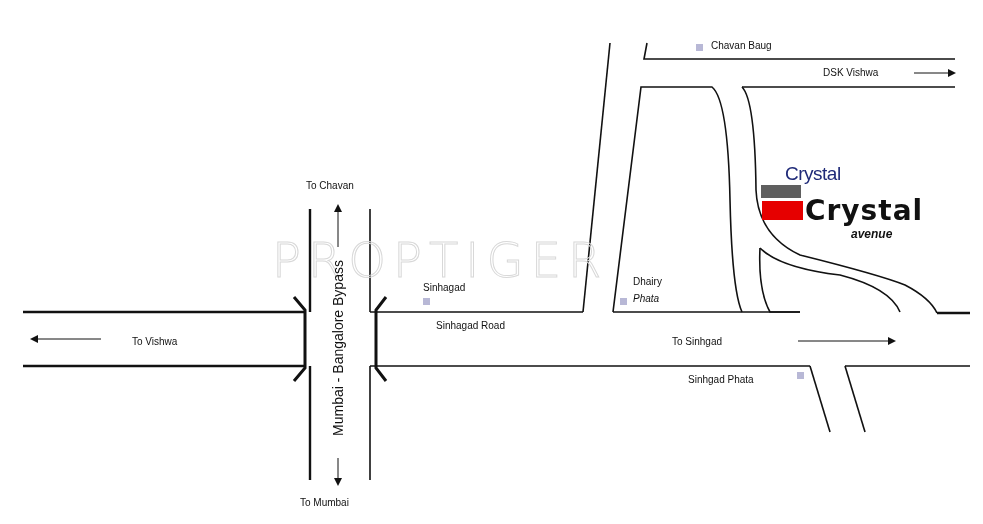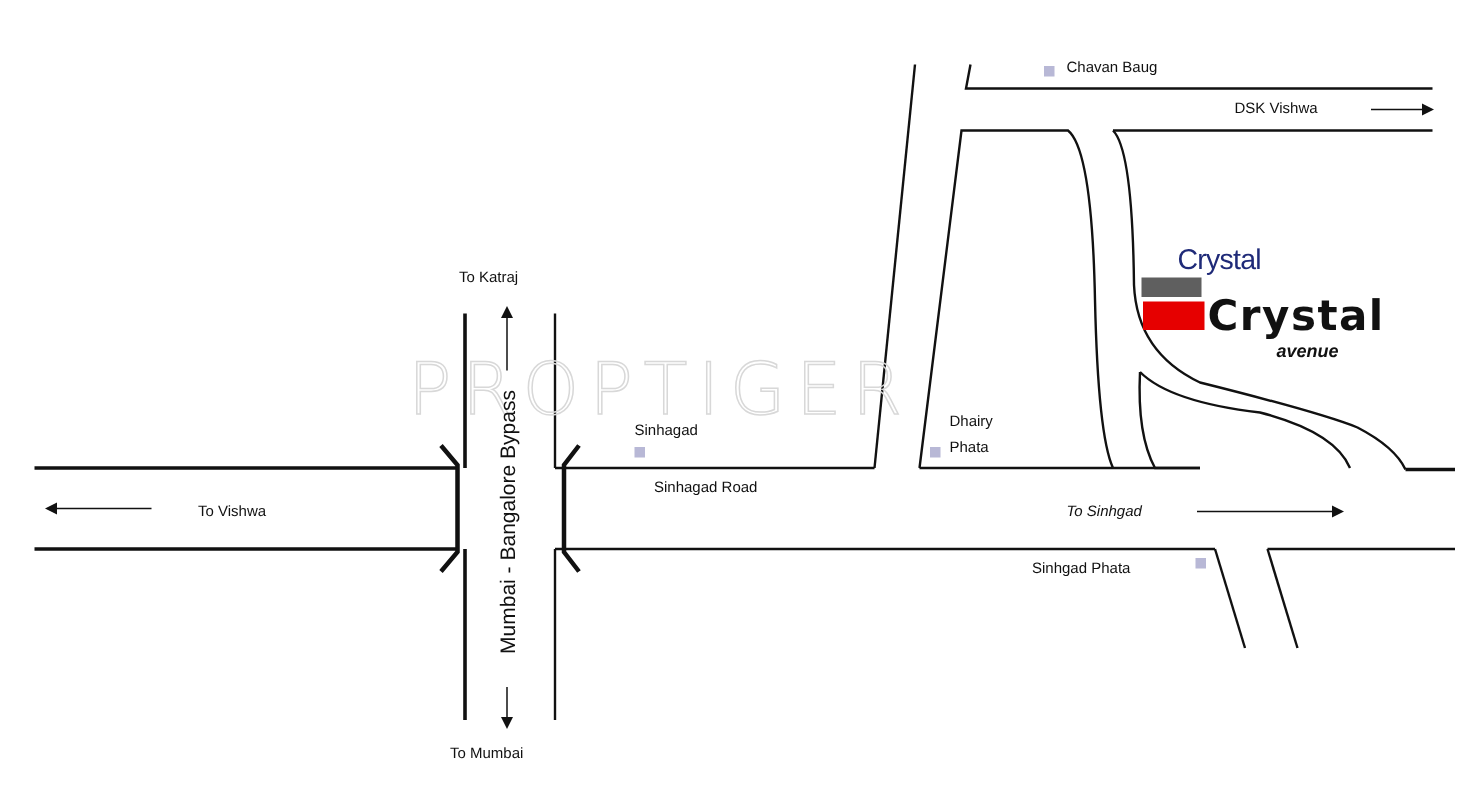--- a/index.html
+++ b/index.html
@@ -69,32 +69,32 @@
     <line x1="914" y1="73" x2="950" y2="73" stroke-width="1"></line>
     <polygon points="948,69 948,77 956,73" fill="#111" stroke="none"></polygon>
   </g>
 </svg>
 
 <div class="watermark">PROPTIGER</div>
 
 <div class="vert-label">Mumbai - Bangalore Bypass</div>
 <div class="lbl" style="left:408px;top:318px;margin-left:28px;">Sinhagad Road</div>
 
-<div class="lbl" style="left:306px;top:178px;">To Katraj</div>
+<div class="lbl" style="left:306px;top:178px;">To Chavan</div>
 <div class="lbl" style="left:300px;top:495px;">To Mumbai</div>
 <div class="lbl" style="left:132px;top:334px;">To Vishwa</div>
-<div class="lbl" style="left:711px;top:334px;font-style:italic;">To Sinhgad</div>
+<div class="lbl" style="left:672px;top:334px;">To Sinhgad</div>
 <div class="lbl" style="left:823px;top:65px;">DSK Vishwa</div>
 
 <div class="marker" style="left:423px;top:298px;"></div>
 <div class="lbl" style="left:423px;top:280px;">Sinhagad</div>
 
 <div class="marker" style="left:620px;top:298px;"></div>
 <div class="lbl" style="left:633px;top:274px;">Dhairy</div>
-<div class="lbl" style="left:633px;top:291px;">Phata</div>
+<div class="lbl" style="left:633px;top:291px;font-style:italic;">Phata</div>
 
 <div class="marker" style="left:696px;top:44px;"></div>
 <div class="lbl" style="left:711px;top:38px;">Chavan Baug</div>
 
 <div class="marker" style="left:797px;top:372px;"></div>
 <div class="lbl" style="left:688px;top:372px;">Sinhgad Phata</div>
 
 <div class="box-gray" style="background:#5f5f5f;"></div>
 <div class="box-red" style="background:#e60000;"></div>
 <div class="logo-small">Crystal</div>

